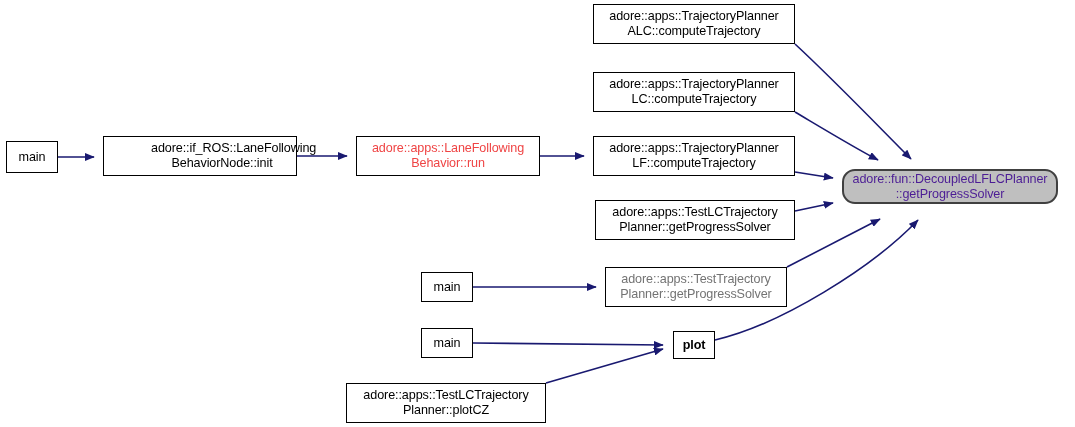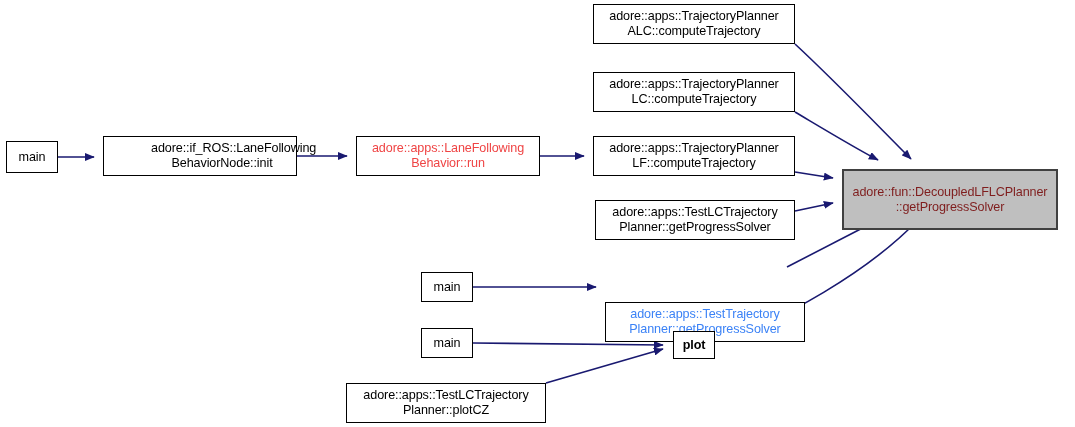--- a/index.html
+++ b/index.html
@@ -86,23 +86,23 @@
 Behavior::run</span></div>
       <div class="gnode" style="left: 593px; top: 4px; width: 202px; height: 40px; border-color: rgb(0, 0, 0); background: rgb(255, 255, 255); color: rgb(0, 0, 0);"><span class="nlabel">adore::apps::TrajectoryPlanner
 ALC::computeTrajectory</span></div>
       <div class="gnode" style="left: 593px; top: 72px; width: 202px; height: 40px; border-color: rgb(0, 0, 0); background: rgb(255, 255, 255); color: rgb(0, 0, 0);"><span class="nlabel">adore::apps::TrajectoryPlanner
 LC::computeTrajectory</span></div>
       <div class="gnode" style="left: 593px; top: 136px; width: 202px; height: 40px; border-color: rgb(0, 0, 0); background: rgb(255, 255, 255); color: rgb(0, 0, 0);"><span class="nlabel">adore::apps::TrajectoryPlanner
 LF::computeTrajectory</span></div>
       <div class="gnode" style="left: 595px; top: 200px; width: 200px; height: 40px; border-color: rgb(0, 0, 0); background: rgb(255, 255, 255); color: rgb(0, 0, 0);"><span class="nlabel">adore::apps::TestLCTrajectory
 Planner::getProgressSolver</span></div>
       <div class="gnode" style="left: 421px; top: 272px; width: 52px; height: 30px; border-color: rgb(0, 0, 0); background: rgb(255, 255, 255); color: rgb(0, 0, 0);"><span class="nlabel">main</span></div>
-      <div class="gnode" style="left: 605px; top: 267px; width: 200px; height: 40px; border-color: rgb(0, 0, 0); background: rgb(255, 255, 255); color: #3b82f6; margin-top: 35px;"><span class="nlabel">adore::apps::TestTrajectory
+      <div class="gnode" style="left: 605px; top: 267px; width: 182px; height: 40px; border-color: rgb(0, 0, 0); background: rgb(255, 255, 255); color: #737373;"><span class="nlabel">adore::apps::TestTrajectory
 Planner::getProgressSolver</span></div>
       <div class="gnode" style="left: 421px; top: 328px; width: 52px; height: 30px; border-color: rgb(0, 0, 0); background: rgb(255, 255, 255); color: rgb(0, 0, 0);"><span class="nlabel">main</span></div>
       <div class="gnode" style="left: 673px; top: 331px; width: 42px; height: 28px; border-color: rgb(0, 0, 0); background: rgb(255, 255, 255); color: rgb(0, 0, 0); font-weight: bold;"><span class="nlabel">plot</span></div>
       <div class="gnode" style="left: 346px; top: 383px; width: 200px; height: 40px; border-color: rgb(0, 0, 0); background: rgb(255, 255, 255); color: rgb(0, 0, 0);"><span class="nlabel">adore::apps::TestLCTrajectory
 Planner::plotCZ</span></div>
-      <div class="gnode highlight" style="left: 842px; top: 169px; width: 216px; height: 61px; border-color: rgb(64, 64, 64); background: rgb(191, 191, 191); color: #7f1d1d;"><span class="nlabel">adore::fun::DecoupledLFLCPlanner
+      <div class="gnode highlight" style="left: 842px; top: 169px; width: 216px; height: 35px; border-color: rgb(64, 64, 64); background: rgb(191, 191, 191); color: #4c1d95; border-radius: 13px;"><span class="nlabel">adore::fun::DecoupledLFLCPlanner
 ::getProgressSolver</span></div>
     </div>
 
 </div>
 
 </body></html>

